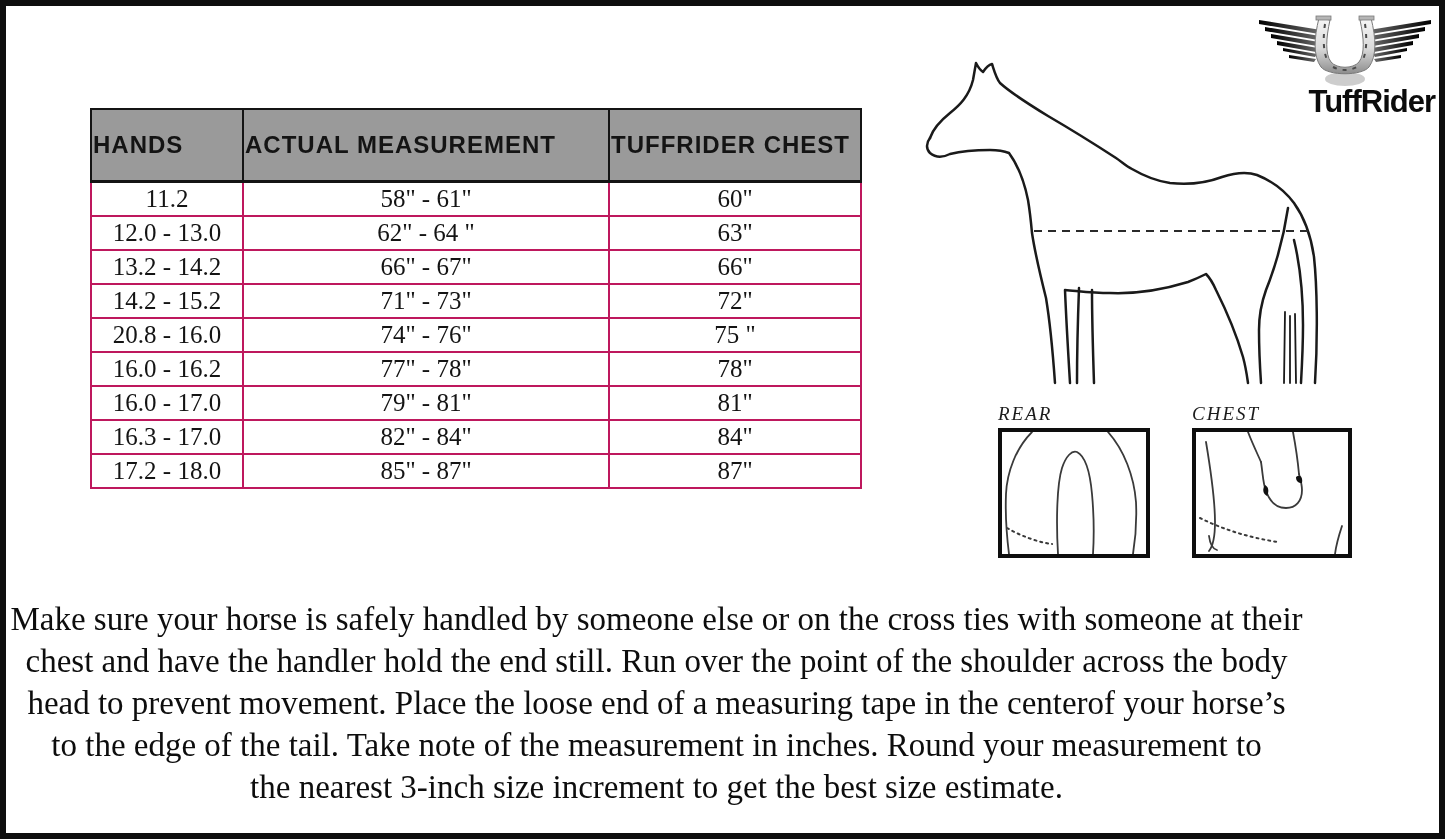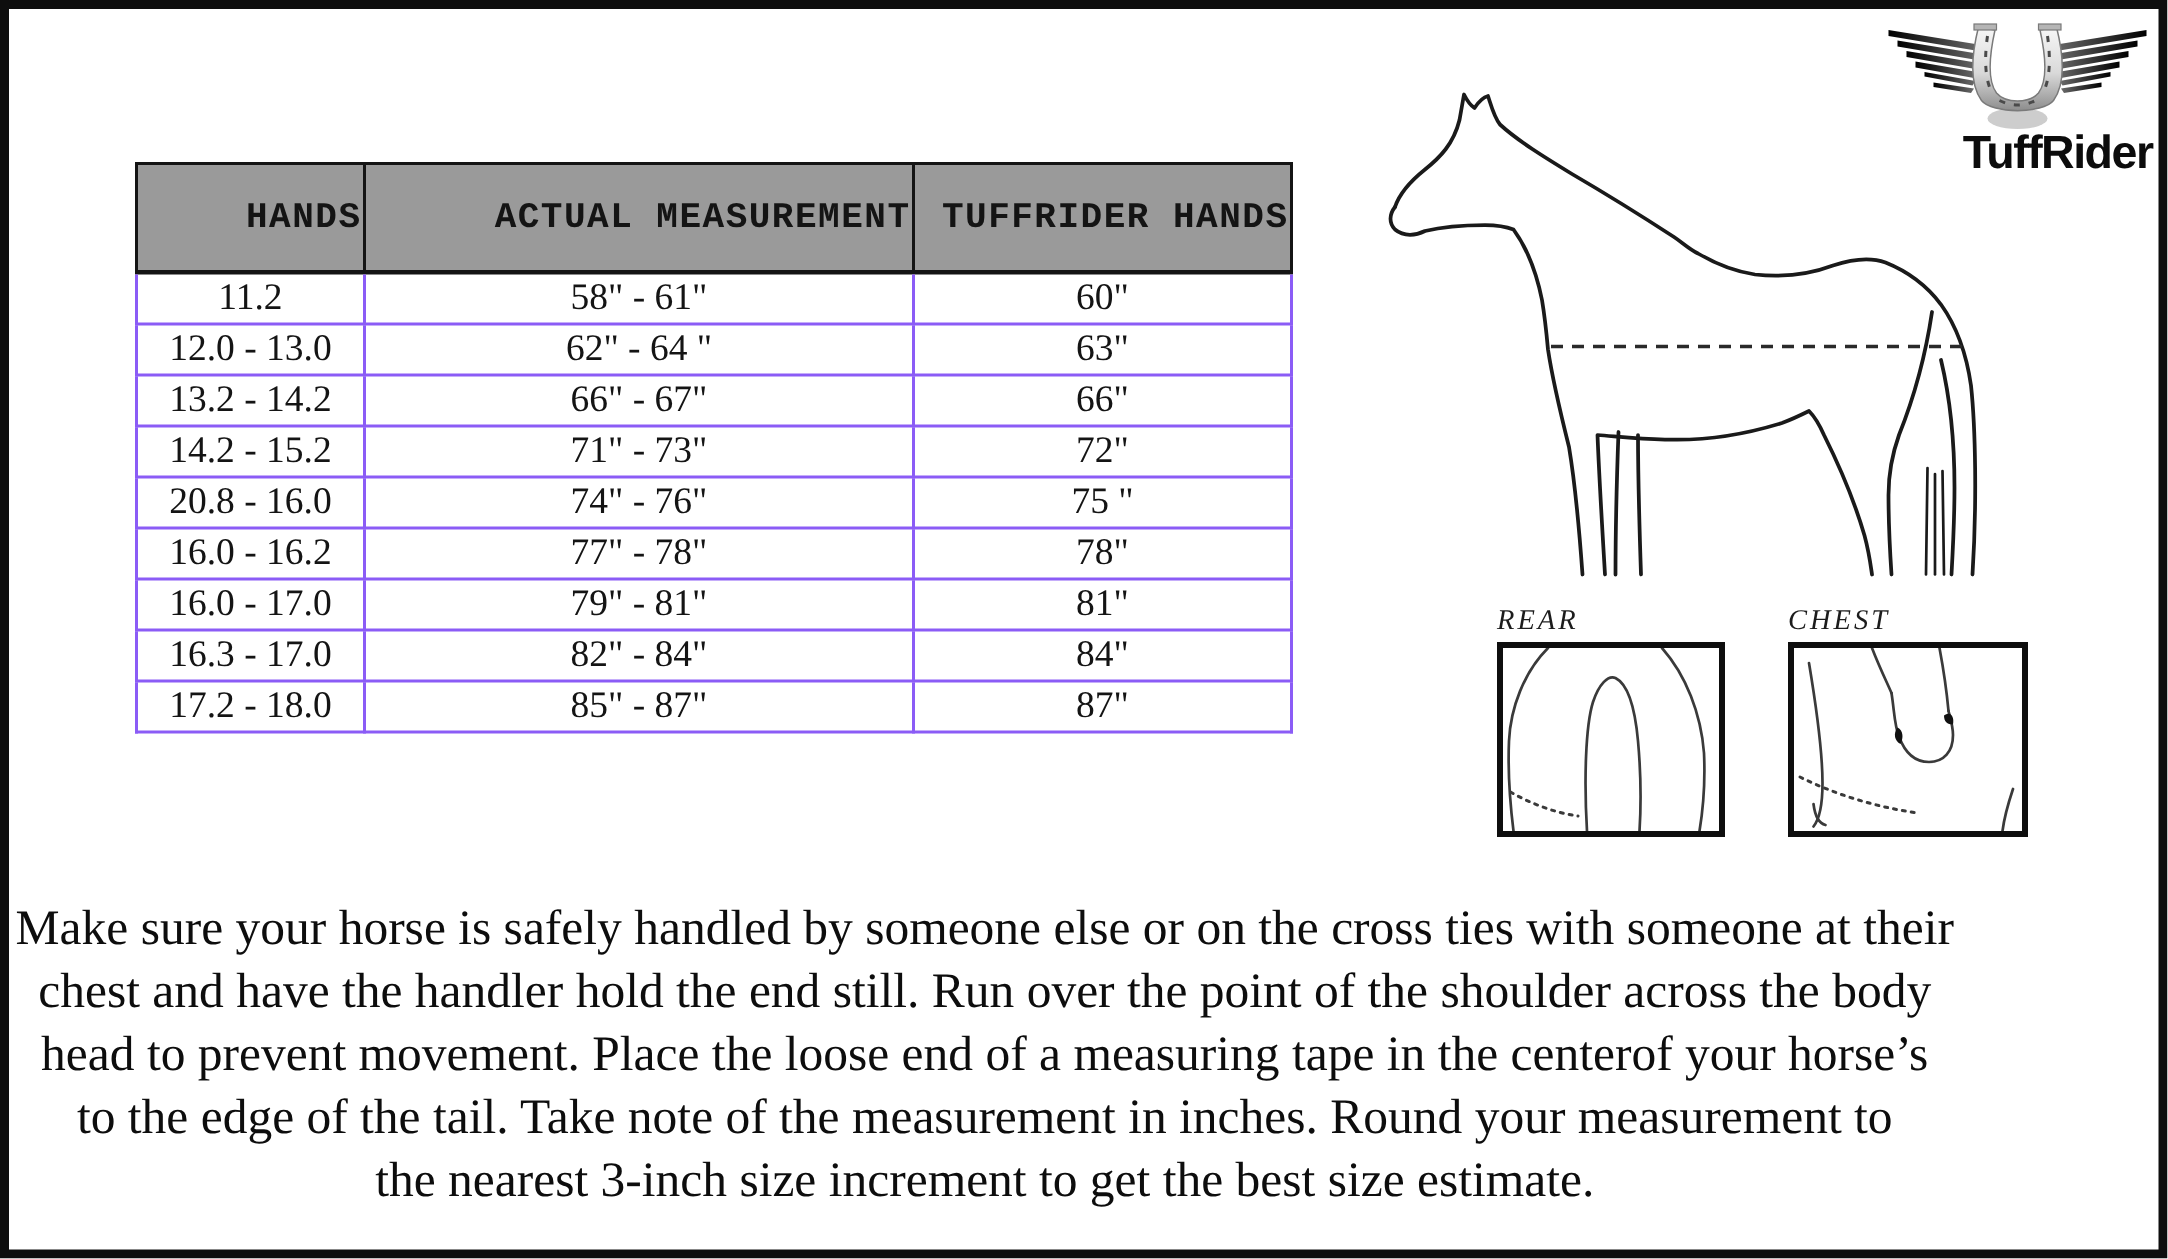--- a/index.html
+++ b/index.html
@@ -8,24 +8,24 @@
     font-family:"Liberation Serif", serif;color:#111;overflow:hidden;
   }
   .frame{position:absolute;left:0;top:0;width:1445px;height:839px;
     border:6px solid #0e0e0e;box-sizing:border-box;pointer-events:none;}
 
   
   table.size{position:absolute;left:90px;top:108px;border-collapse:collapse;table-layout:fixed;}
   table.size th{
     background:#9a9a9a;border:2px solid #141414;border-bottom:3px solid #141414;
     height:68px;font-size:24px;font-weight:bold;letter-spacing:1px;
-    font-family:Liberation Mono, monospace;color:#141414;text-align:right;margin-top:36px;
+    font-family:Liberation Sans, sans-serif;color:#141414;text-align:left;margin-top:36px;
   }
   table.size td{
-    border:2px solid #8b5cf6;height:32px;font-size:25px;text-align:center;
+    border:2px solid #be185d;height:32px;font-size:25px;text-align:center;
     padding:0;background:#fff;color:#141414;
   }
   col.c1{width:152px;} col.c2{width:366px;} col.c3{width:252px;}
 
   
   .horse-wrap{position:absolute;left:900px;top:50px;width:440px;height:360px;}
   .logo{position:absolute;left:1255px;top:10px;width:180px;text-align:right;}
   .logo-text{
     font-family:"Liberation Sans", sans-serif;font-weight:bold;font-size:31px;
     letter-spacing:-1px;color:#0c0c0c;margin-top:-4px;line-height:1;
@@ -57,21 +57,21 @@
 <table class="size">
   <colgroup>
       <col class="c1">
       <col class="c2">
       <col class="c3">
     </colgroup>
   <thead>
     <tr>
       <th>HANDS</th>
       <th>ACTUAL MEASUREMENT</th>
-      <th>TUFFRIDER HANDS</th>
+      <th>TUFFRIDER CHEST</th>
     </tr>
   </thead>
   <tbody>
   <tr>
     <td>11.2</td>
     <td>58" - 61"</td>
     <td>60"</td>
   </tr>
 
   <tr>

